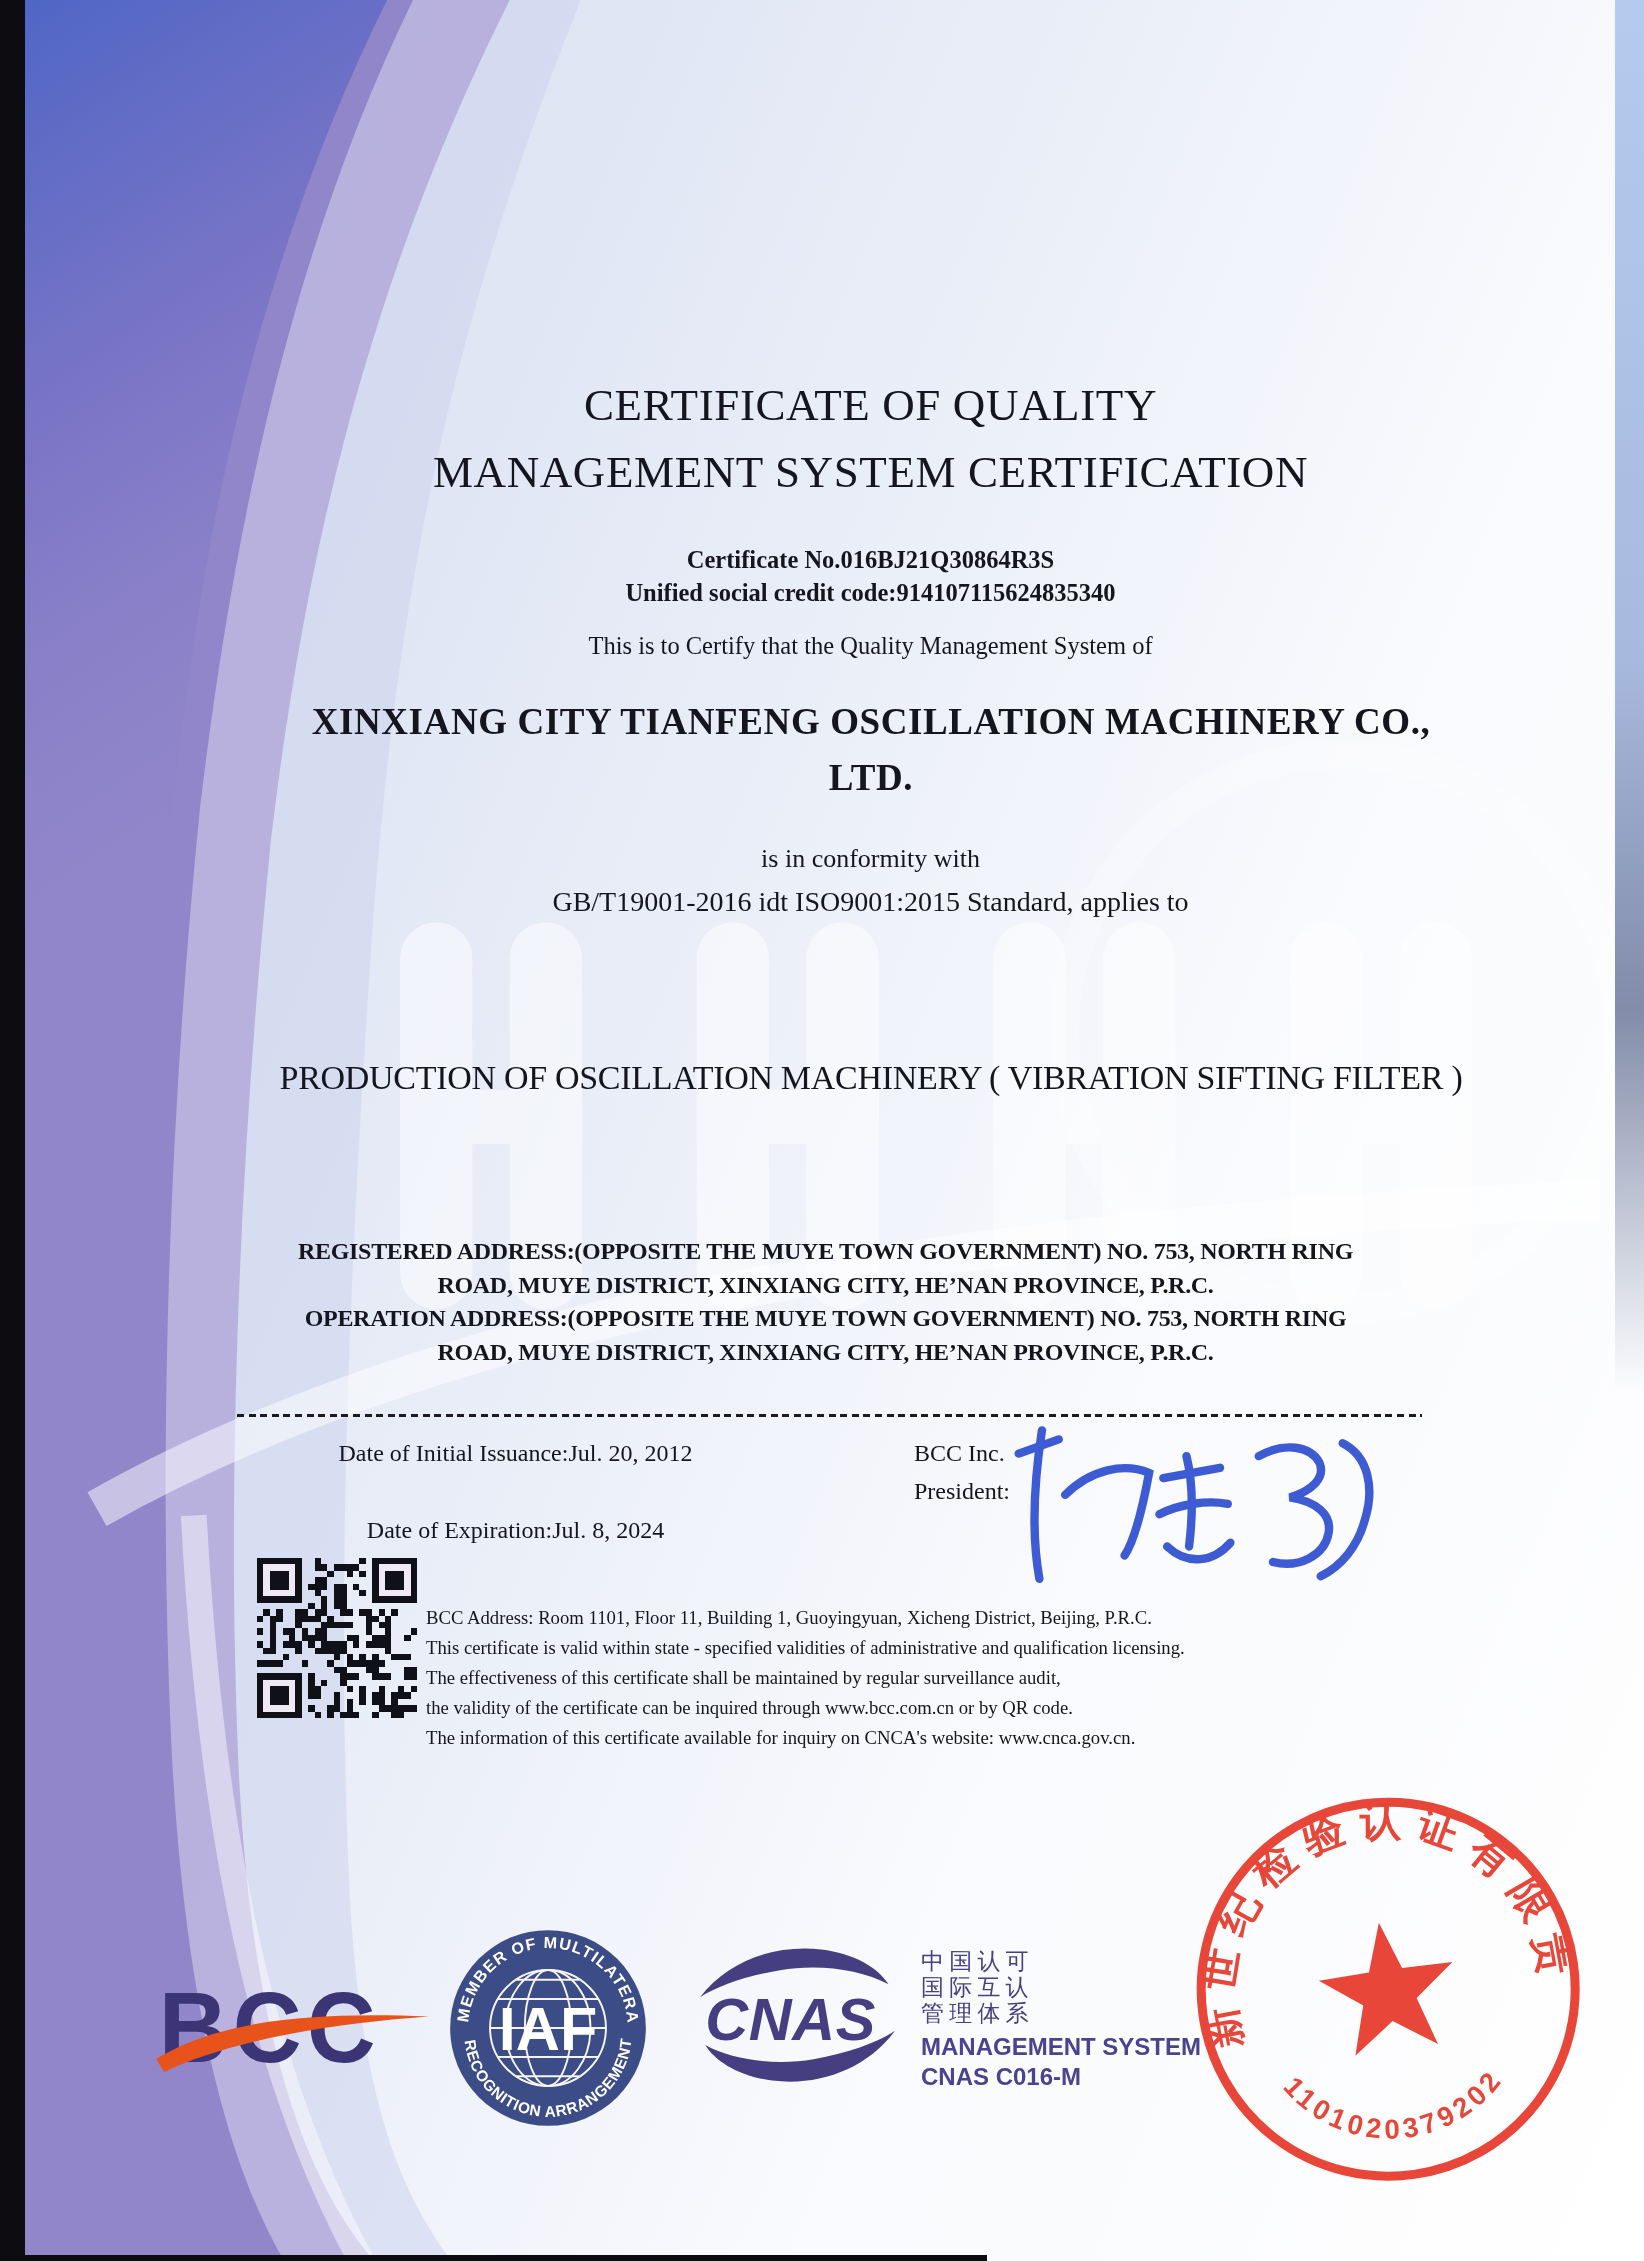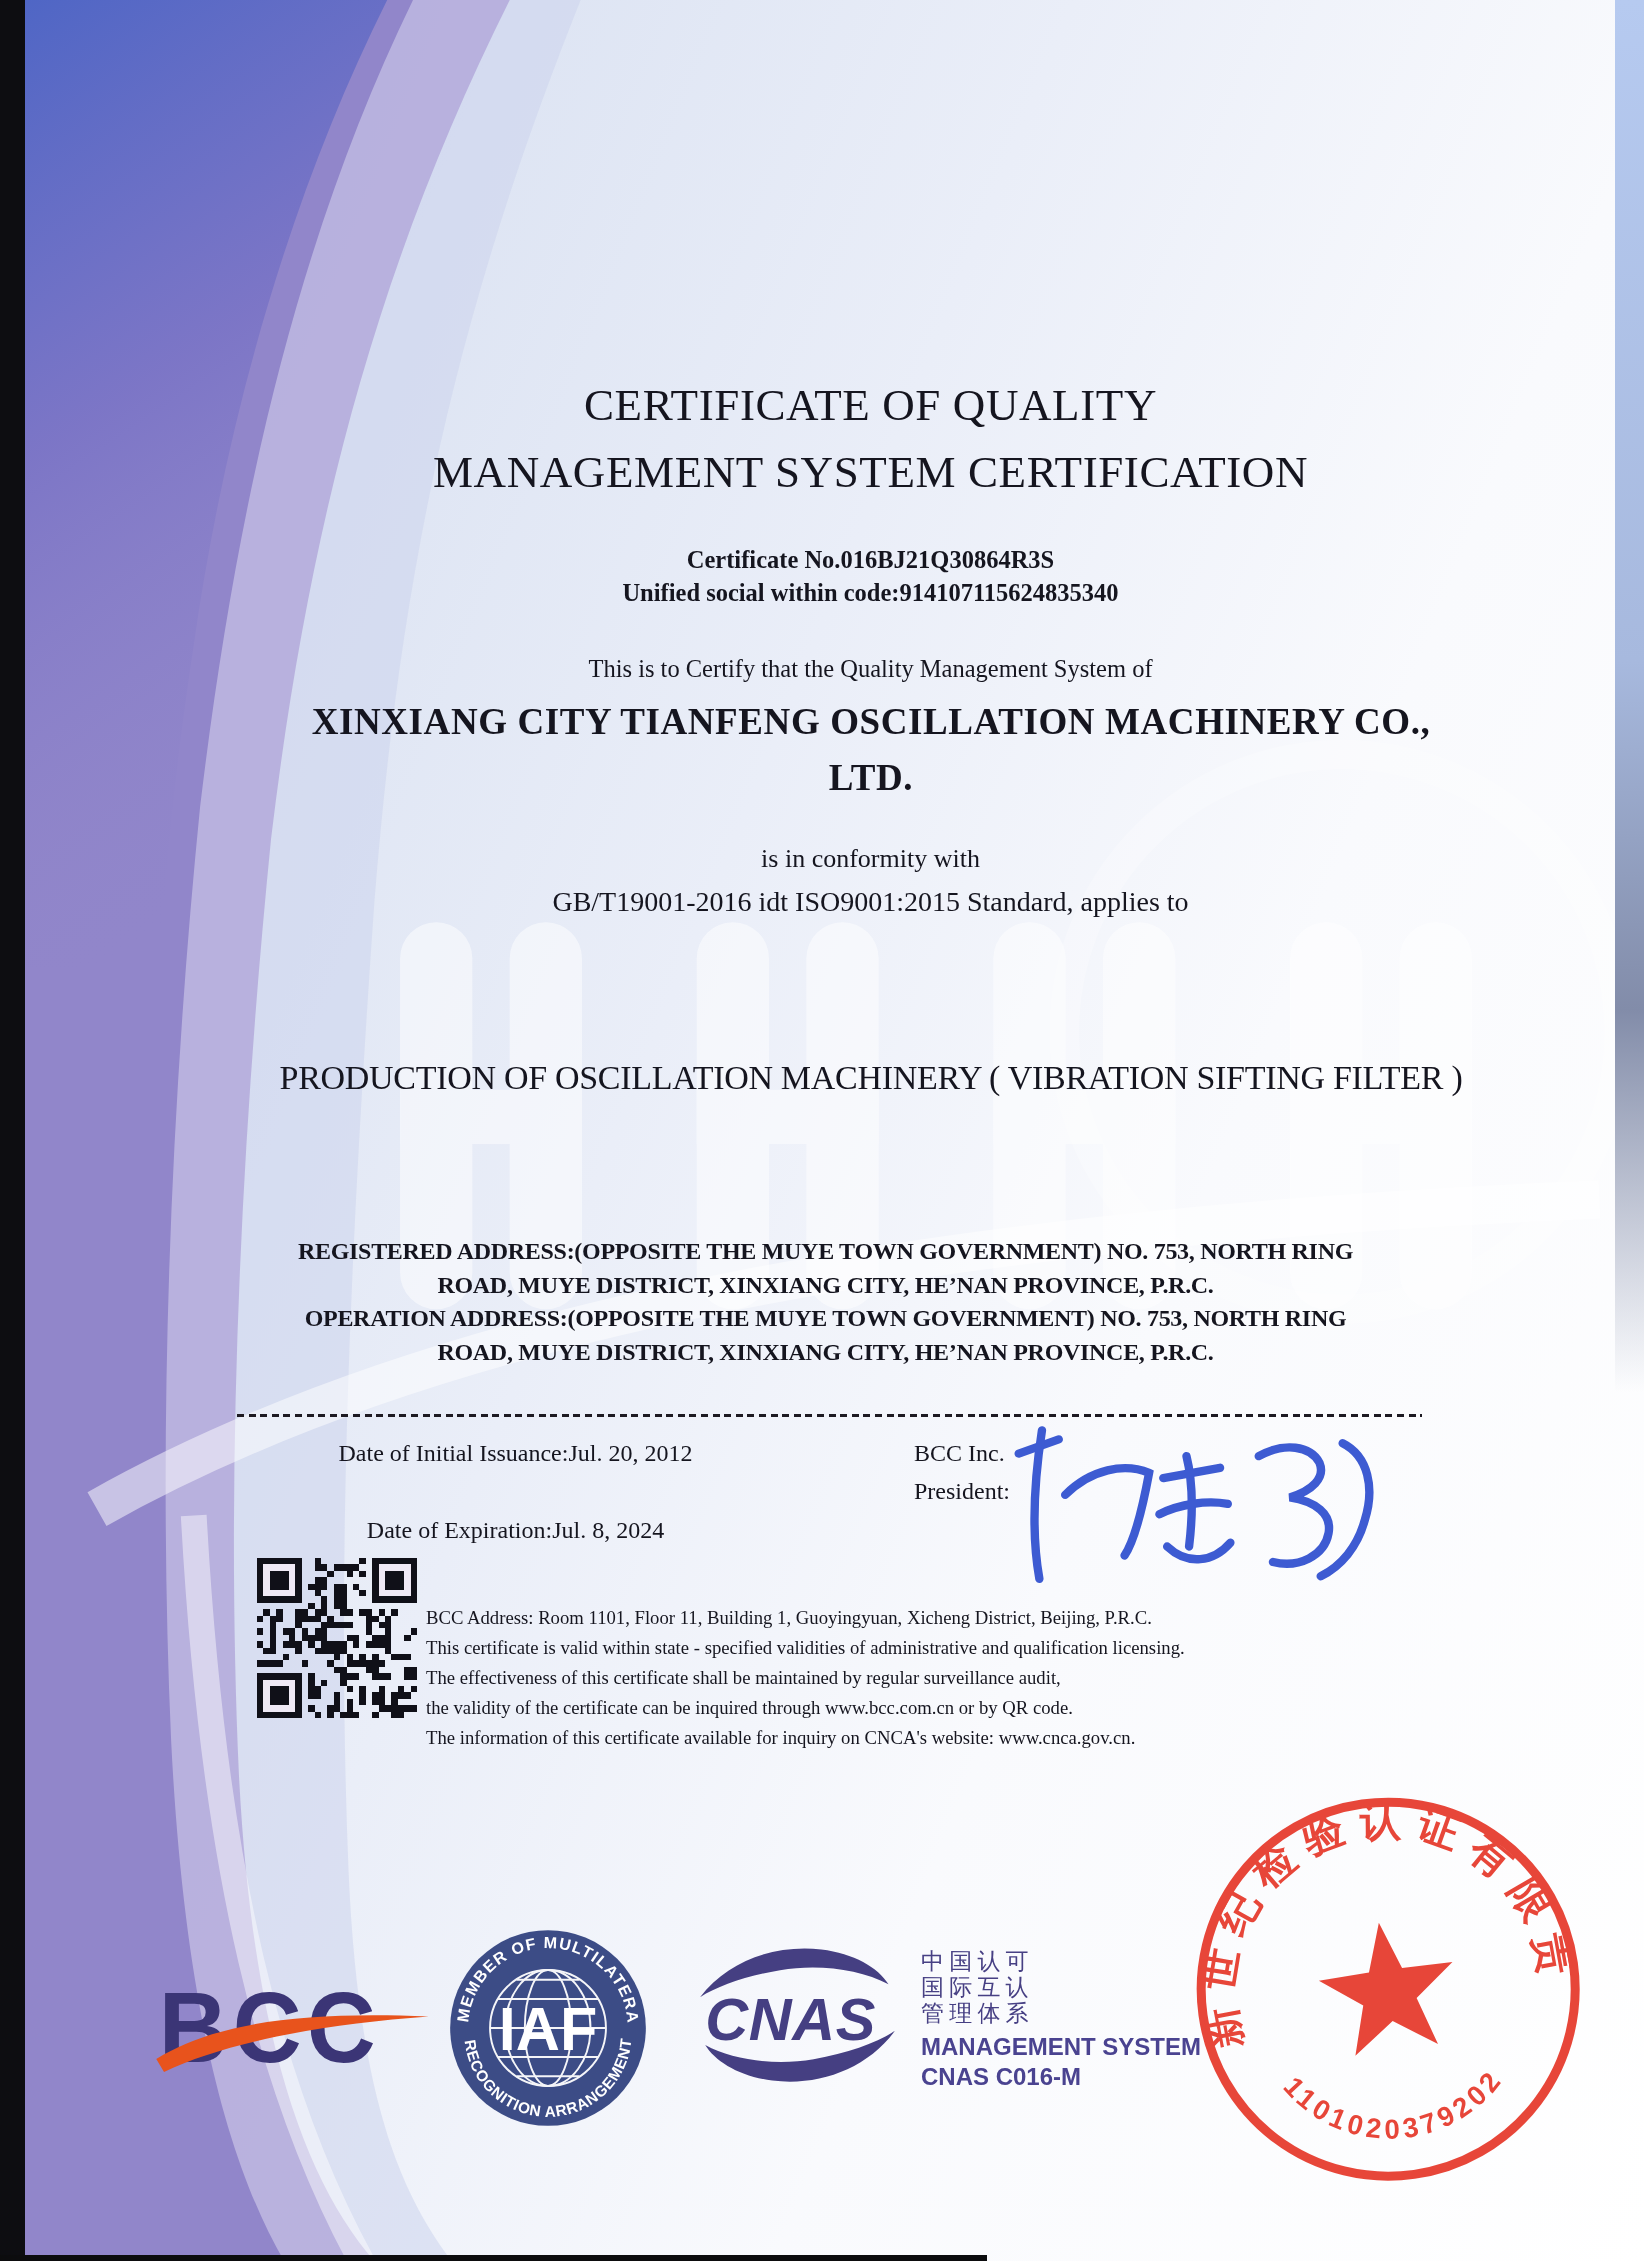--- a/index.html
+++ b/index.html
@@ -70,23 +70,23 @@
   </svg>
 
   <div class="abs edge-left"></div>
   <div class="abs edge-right"></div>
   <div class="abs edge-bottom"></div>
 
   <div class="abs ctr title" style="left:258px;top:379px;width:1225px">CERTIFICATE OF QUALITY</div>
   <div class="abs ctr title" style="left:258px;top:446px;width:1225px">MANAGEMENT SYSTEM CERTIFICATION</div>
 
   <div class="abs ctr certline" style="left:258px;top:546px;width:1225px">Certificate No.016BJ21Q30864R3S</div>
-  <div class="abs ctr certline" style="left:258px;top:579px;width:1225px">Unified social within code:914107115624835340</div>
-
-  <div class="abs ctr body38" style="left:258px;top:655px;width:1225px">This is to Certify that the Quality Management System of</div>
+  <div class="abs ctr certline" style="left:258px;top:579px;width:1225px">Unified social credit code:914107115624835340</div>
+
+  <div class="abs ctr body38" style="left:258px;top:632px;width:1225px">This is to Certify that the Quality Management System of</div>
 
   <div class="abs ctr company" style="left:213px;top:700px;width:1316px">XINXIANG CITY TIANFENG OSCILLATION MACHINERY CO.,</div>
   <div class="abs ctr company" style="left:213px;top:756px;width:1316px">LTD.</div>
 
   <div class="abs ctr" style="left:258px;top:844px;width:1225px;font-size:26px">is in conformity with</div>
   <div class="abs ctr" style="left:258px;top:886px;width:1225px;font-size:28px">GB/T19001-2016 idt ISO9001:2015 Standard, applies to</div>
 
   <div class="abs ctr" style="left:213px;top:1059px;width:1316px;font-size:34px;letter-spacing:-0.3px">PRODUCTION OF OSCILLATION MACHINERY ( VIBRATION SIFTING FILTER )</div>
 
   <div class="abs ctr addr" style="left:213px;top:1238px;width:1225px">REGISTERED ADDRESS:(OPPOSITE THE MUYE TOWN GOVERNMENT) NO. 753, NORTH RING</div>

